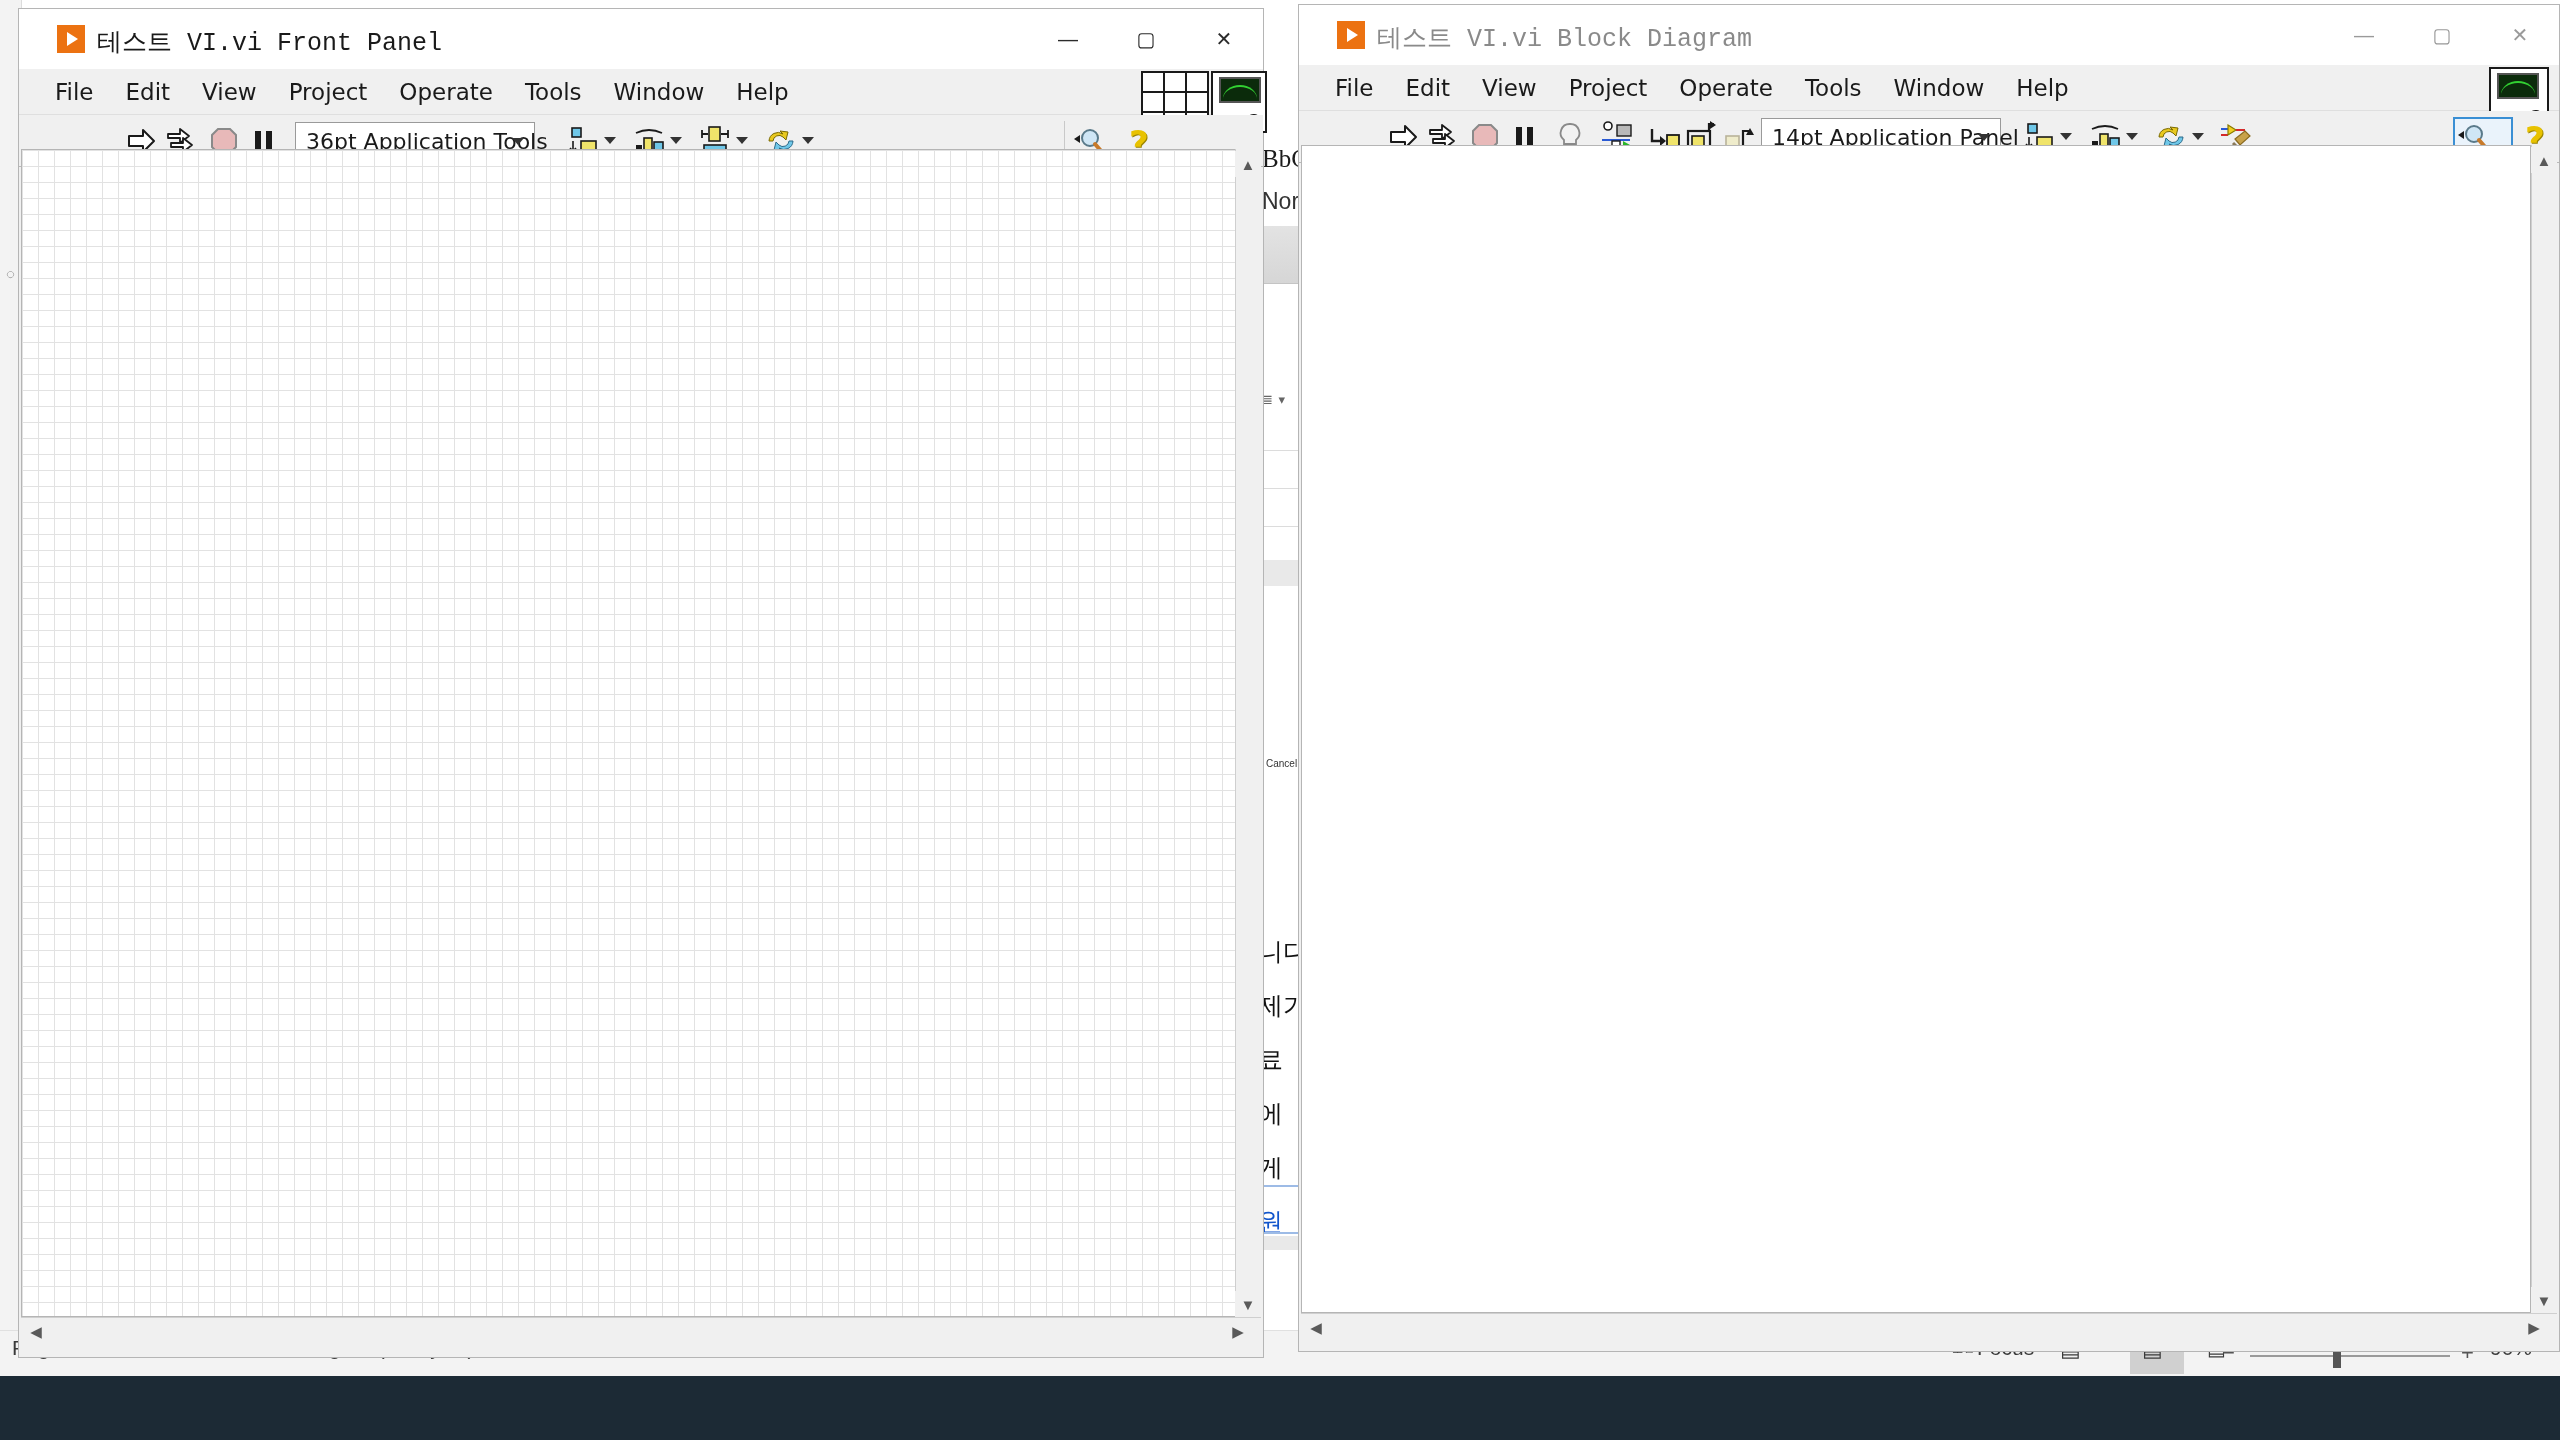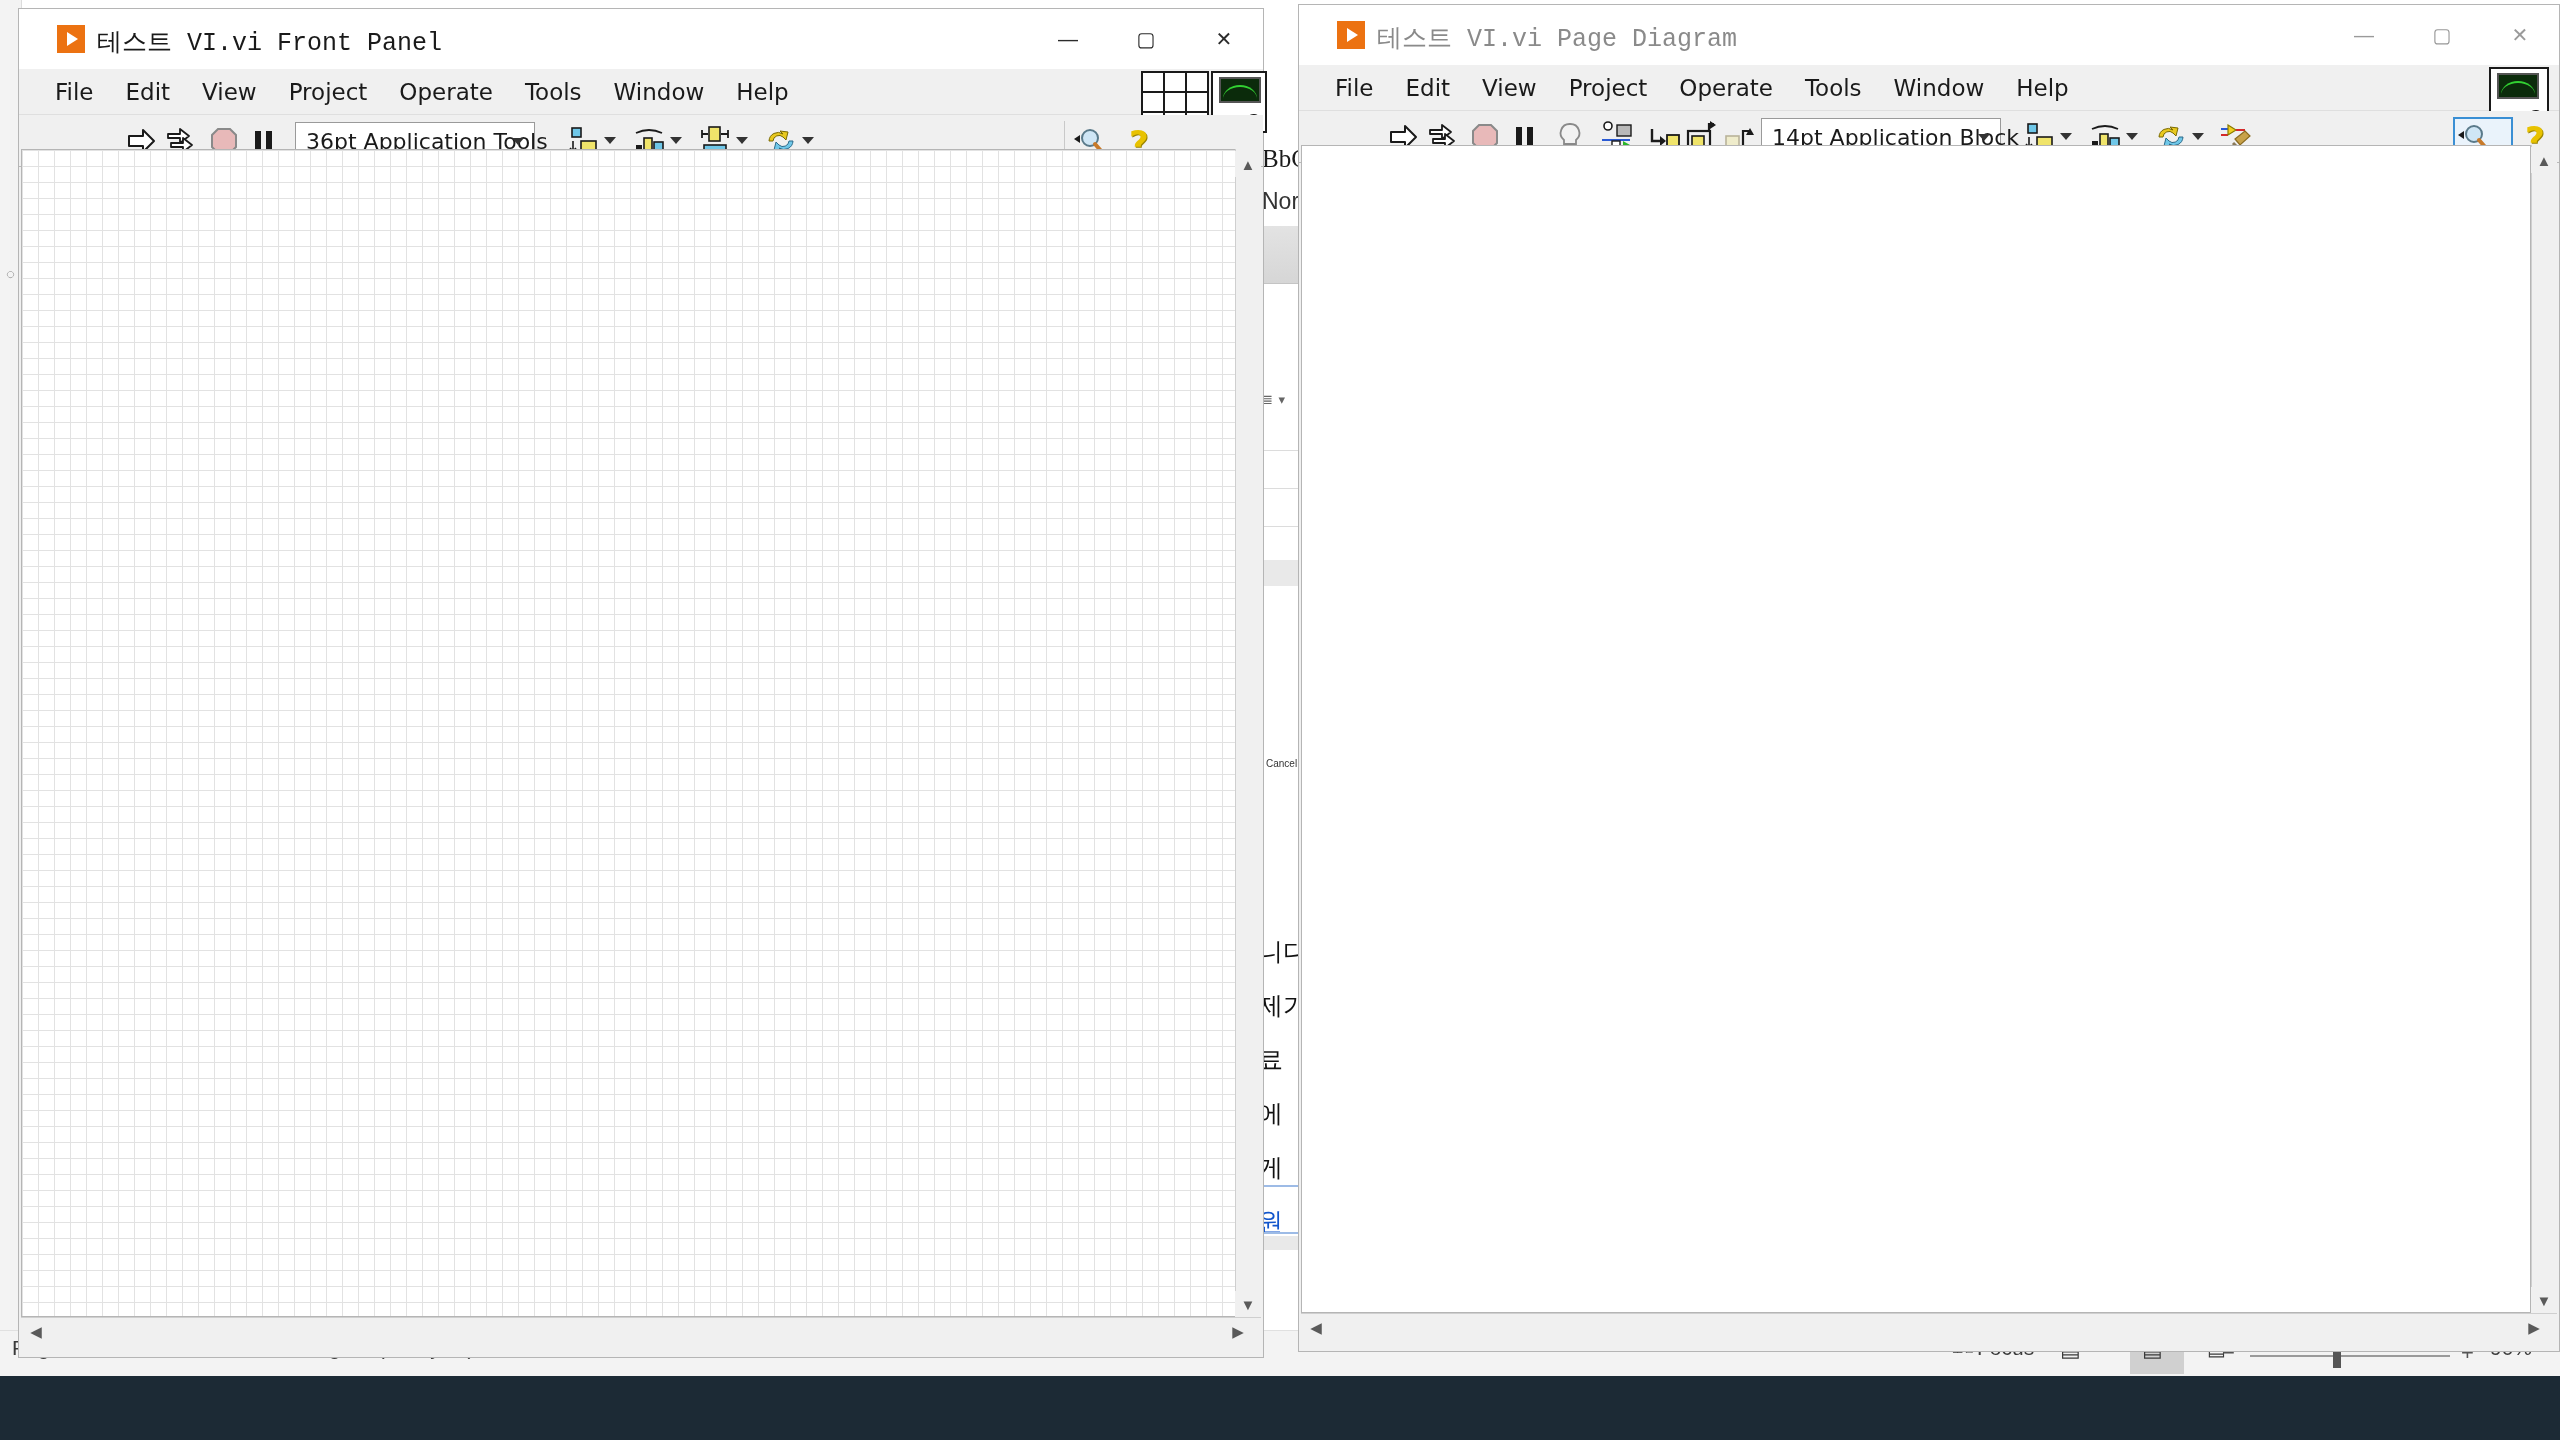--- a/index.html
+++ b/index.html
@@ -440,21 +440,21 @@
 
     <div class="sb-h" style="left:2px; top:1308px; width:1240px; height:26px;"></div>
     <div class="sb-btn h" style="left:4px; top:1310px;">◀</div>
     <div class="sb-btn h" style="left:1206px; top:1310px;">▶</div>
   </div>
 
   <div class="lv-window" style="left:1298px; top:4px; width:1262px; height:1348px;">
 
     <div class="lv-titlebar">
       <div class="lv-title-icon"></div>
-      <div class="lv-title-text inactive">테스트 VI.vi Page Diagram</div>
+      <div class="lv-title-text inactive">테스트 VI.vi Block Diagram</div>
       <div class="lv-winbtns">
         <div class="lv-winbtn inactive">—</div>
         <div class="lv-winbtn inactive">▢</div>
         <div class="lv-winbtn inactive close">✕</div>
       </div>
     </div>
 
     <div class="lv-menubar">
       <div class="lv-menu-item">File</div>
       <div class="lv-menu-item">Edit</div>
@@ -533,21 +533,21 @@
 
       <div class="tb-icon" style="left:422px;">
         <svg viewBox="0 0 36 36" width="36" height="36" aria-hidden="true">
           <rect x="5" y="17" width="13" height="12" fill="#efeccb" stroke="#b9b39a" stroke-width="1.6"></rect>
           <path d="M22 26 L22 12 L29 12" stroke="#1a1a1a" stroke-width="2.2" fill="none"></path>
           <path d="M25 8 L32 12 L25 16 Z" fill="#1a1a1a" transform="rotate(-90 29 12)"></path>
         </svg>
       </div>
 
       <div class="font-combo" style="left:462px; width:240px;">
-        <span class="label">14pt Application Block</span>
+        <span class="label">14pt Application Panel</span>
         <span class="arrow"></span>
       </div>
 
       <div class="tb-icon" style="left:722px;">
         <svg viewBox="0 0 36 36" width="36" height="36" aria-hidden="true">
           <rect x="7" y="5" width="9" height="9" fill="#6fc7e8" stroke="#1a1a1a" stroke-width="1.6"></rect>
           <rect x="16" y="18" width="15" height="10" fill="#f0e46a" stroke="#1a1a1a" stroke-width="1.6"></rect>
           <path d="M4 30 L32 30" stroke="#1a1a1a" stroke-width="1.6"></path>
           <path d="M8 18 L8 28 M5 25 L8 28 L11 25" stroke="#1a1a1a" stroke-width="1.6" fill="none"></path>
         </svg>

